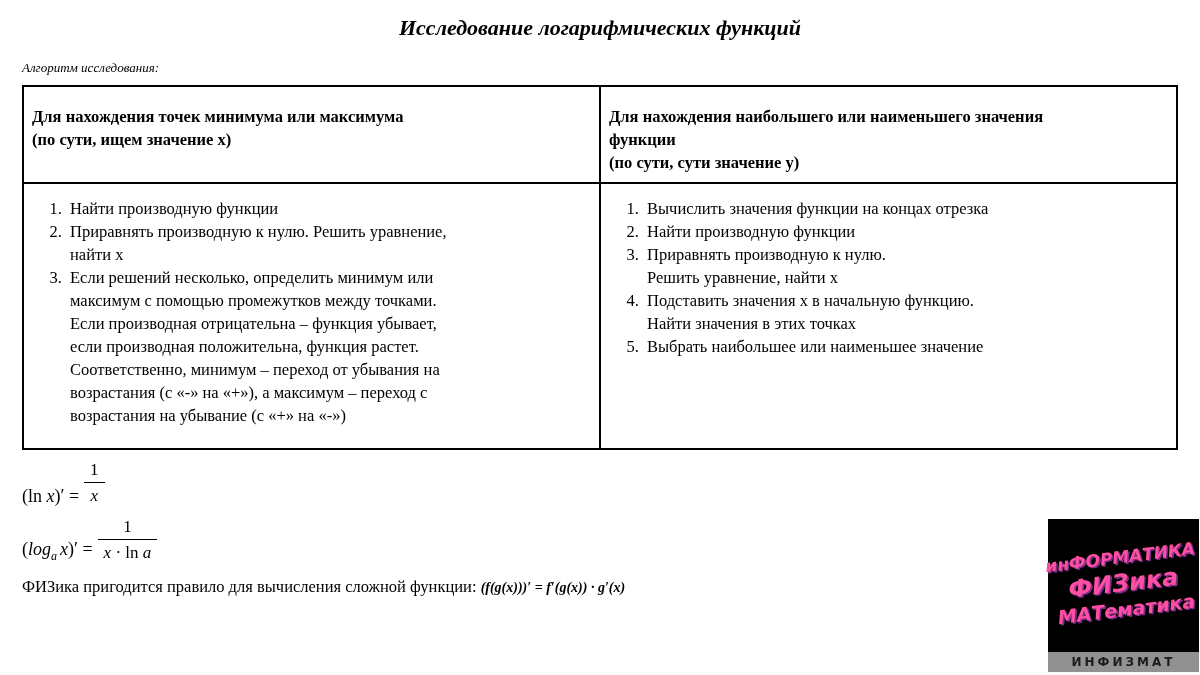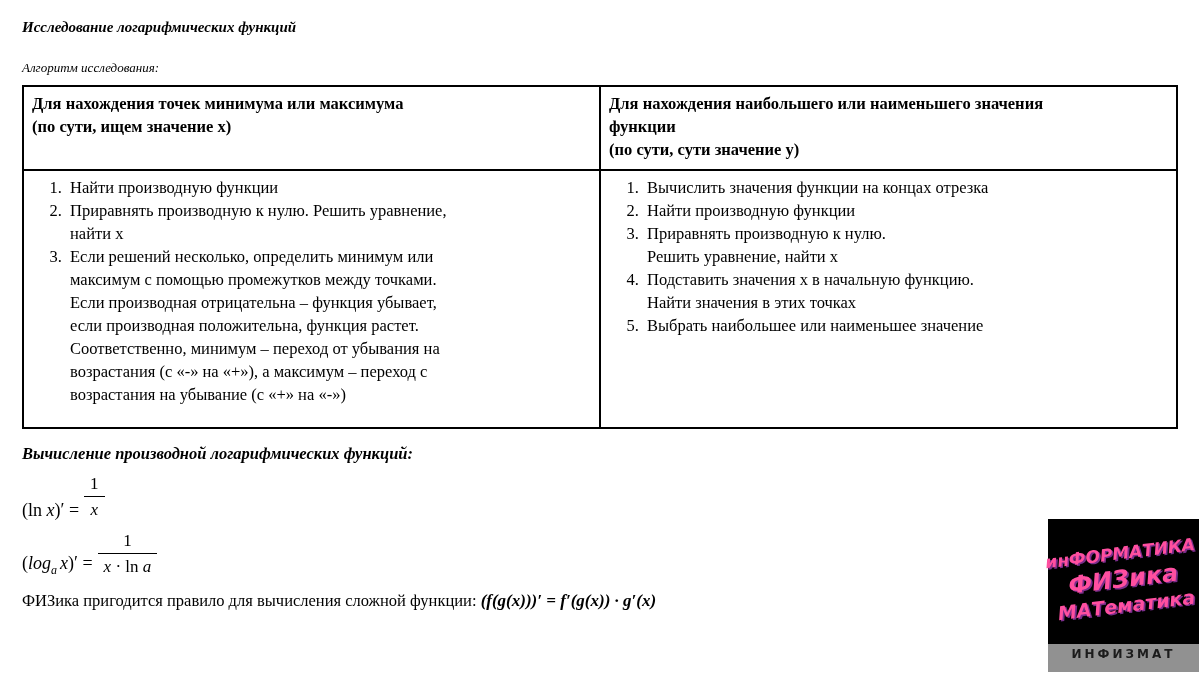--- a/index.html
+++ b/index.html
@@ -6,46 +6,46 @@
   html, body { width: 1200px; height: 675px; }
   body {
     background: #ffffff;
     color: #000000;
     font-family: "Liberation Serif", serif;
     position: relative;
     overflow: hidden;
   }
   .page { padding: 16px 22px 0 22px; }
 
-  .doc-title { font-size: 15px; font-weight: bold; font-style: italic; line-height: 23px; }
+  .doc-title { text-align: center; font-size: 22px; font-weight: bold; font-style: italic; line-height: 23px; }
 
   .section-label { font-style: italic; font-size: 13px; margin-top: 21px; }
 
   table.algo { width: 100%; border-collapse: collapse; margin-top: 9px; table-layout: fixed; }
   table.algo th, table.algo td { border: 2px solid #000; vertical-align: top; text-align: left; }
-  table.algo th { font-size: 16.5px; font-weight: bold; padding: 5px 10px 8px 8px; line-height: 23px; width: 50%; }
-  table.algo td { padding: 5px 8px 21px 2px; }
+  table.algo th { font-size: 16.5px; font-weight: bold; padding: 18px 10px 8px 8px; line-height: 23px; width: 50%; }
+  table.algo td { padding: 13px 8px 21px 2px; }
 
   .pre { white-space: pre-line; }
 
   ol.steps { margin: 0; padding-left: 40px; font-size: 16.5px; line-height: 23px; }
   ol.steps li { padding-left: 4px; white-space: pre-line; }
 
   .deriv-heading { font-weight: bold; font-style: italic; font-size: 16.5px; margin-top: 15px; }
 
   .formula { display: flex; align-items: flex-end; font-size: 18px; margin-top: 8px; }
   .var { font-style: italic; }
   .xgap { padding-left: 3px; }
   sub.var { font-size: 12px; }
   .frac { display: inline-block; text-align: center; vertical-align: middle; margin-left: 5px; font-size: 17px; line-height: 23px; }
   .frac .top { display: block; padding: 0 6px 1px 6px; border-bottom: 1.5px solid #000; }
   .frac .bot { display: block; padding: 1px 6px 0 6px; }
 
   .chain-line { font-size: 16.5px; margin-top: 13px; }
-  .chain-math { font-weight: bold; font-style: italic; font-size: 17px; }
+  .chain-math { font-weight: bold; font-style: italic; font-size: 14px; }
 
   .logo {
     position: absolute; right: 1px; bottom: 3px;
     width: 151px; height: 153px;
     background: #000000;
     display: flex; flex-direction: column;
   }
   .logo-lines {
     flex: 1; display: flex; flex-direction: column;
     justify-content: center; align-items: center;
@@ -57,21 +57,21 @@
     font-family: "DejaVu Sans", sans-serif;
     font-weight: bold; font-style: italic;
     text-shadow: 1.5px 1.5px 0 #7b2d8b;
     line-height: 1.25;
     white-space: nowrap;
   }
   .logo-line.l1 { font-size: 17px; }
   .logo-line.l2 { font-size: 24px; }
   .logo-line.l3 { font-size: 19px; }
   .logo-footer {
-    height: 28px; background: #919191; color: #1c1c1c;
+    height: 20px; background: #919191; color: #1c1c1c;
     font-family: "DejaVu Sans", sans-serif; font-weight: bold;
     font-size: 12px; line-height: 20px; text-align: center; letter-spacing: 3px;
   }
 </style>
 </head>
 <body>
 
 <div class="page">
 
   <div class="doc-title">
@@ -116,21 +116,20 @@
 Решить уравнение, найти x</li>
             <li>Подставить значения x в начальную функцию.
 Найти значения в этих точках</li>
             <li>Выбрать наибольшее или наименьшее значение</li>
           </ol>
         </td>
       </tr>
     </tbody>
   </table>
 
-  <div class="deriv-heading">Вычисление производной логарифмических функций:</div>
 
   <div class="formula">
     <span class="lhs"><span>(</span><span>ln </span><span class="var">x</span><span>)′ = </span></span>
     <span class="frac">
       <span class="top">1</span>
       <span class="bot var">x</span>
     </span>
   </div>
 
   <div class="formula">

